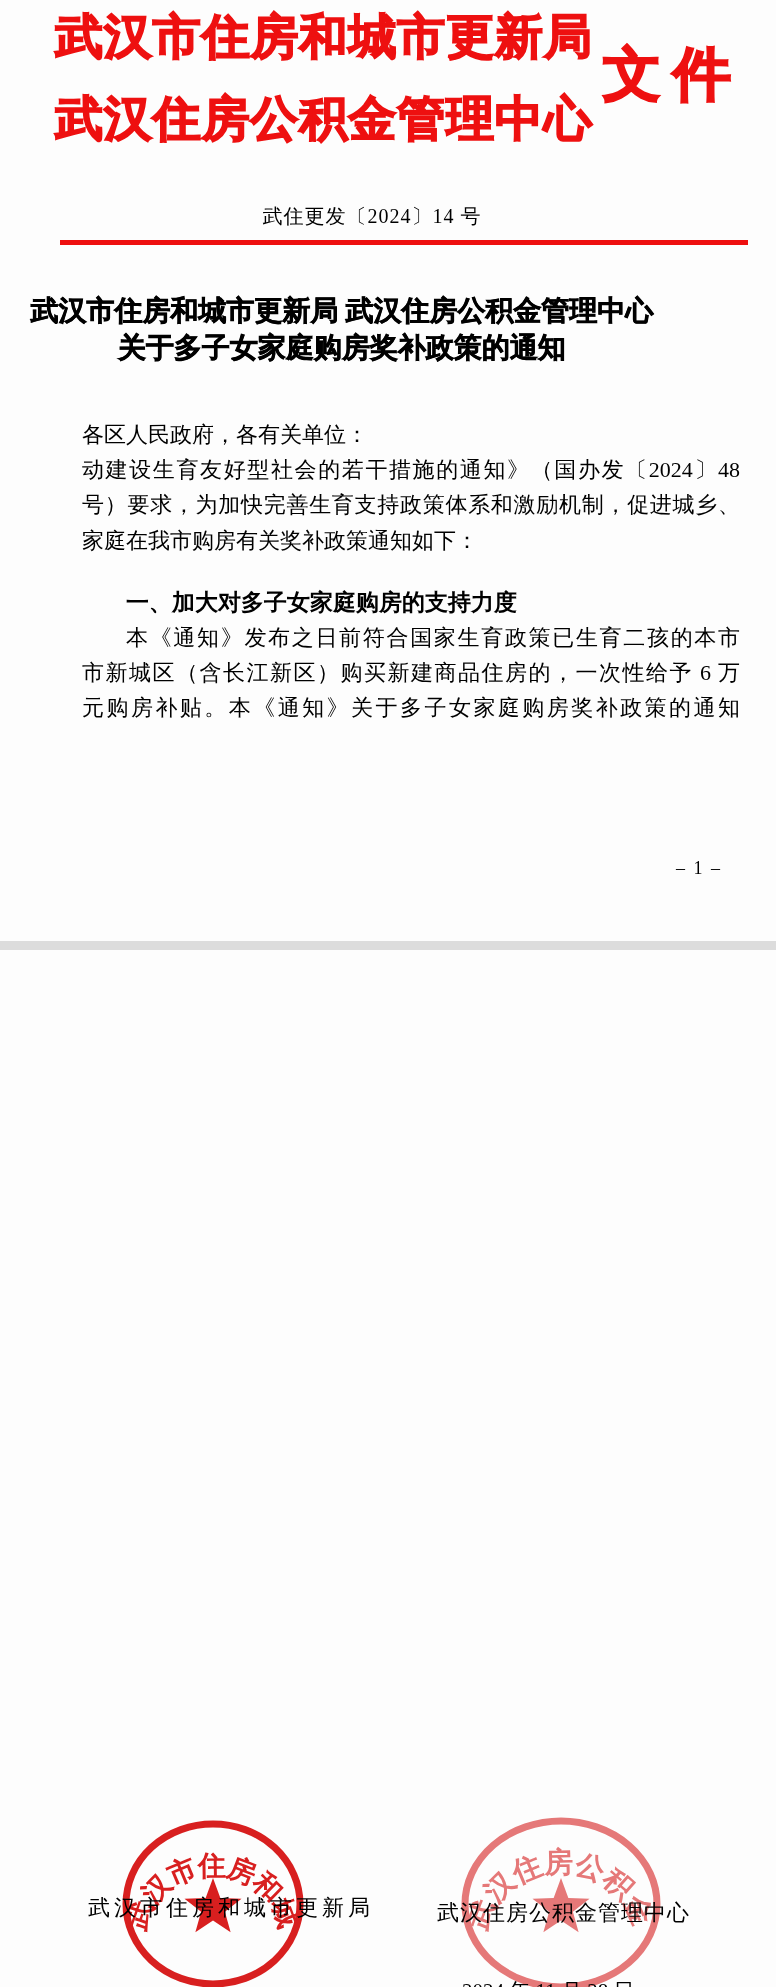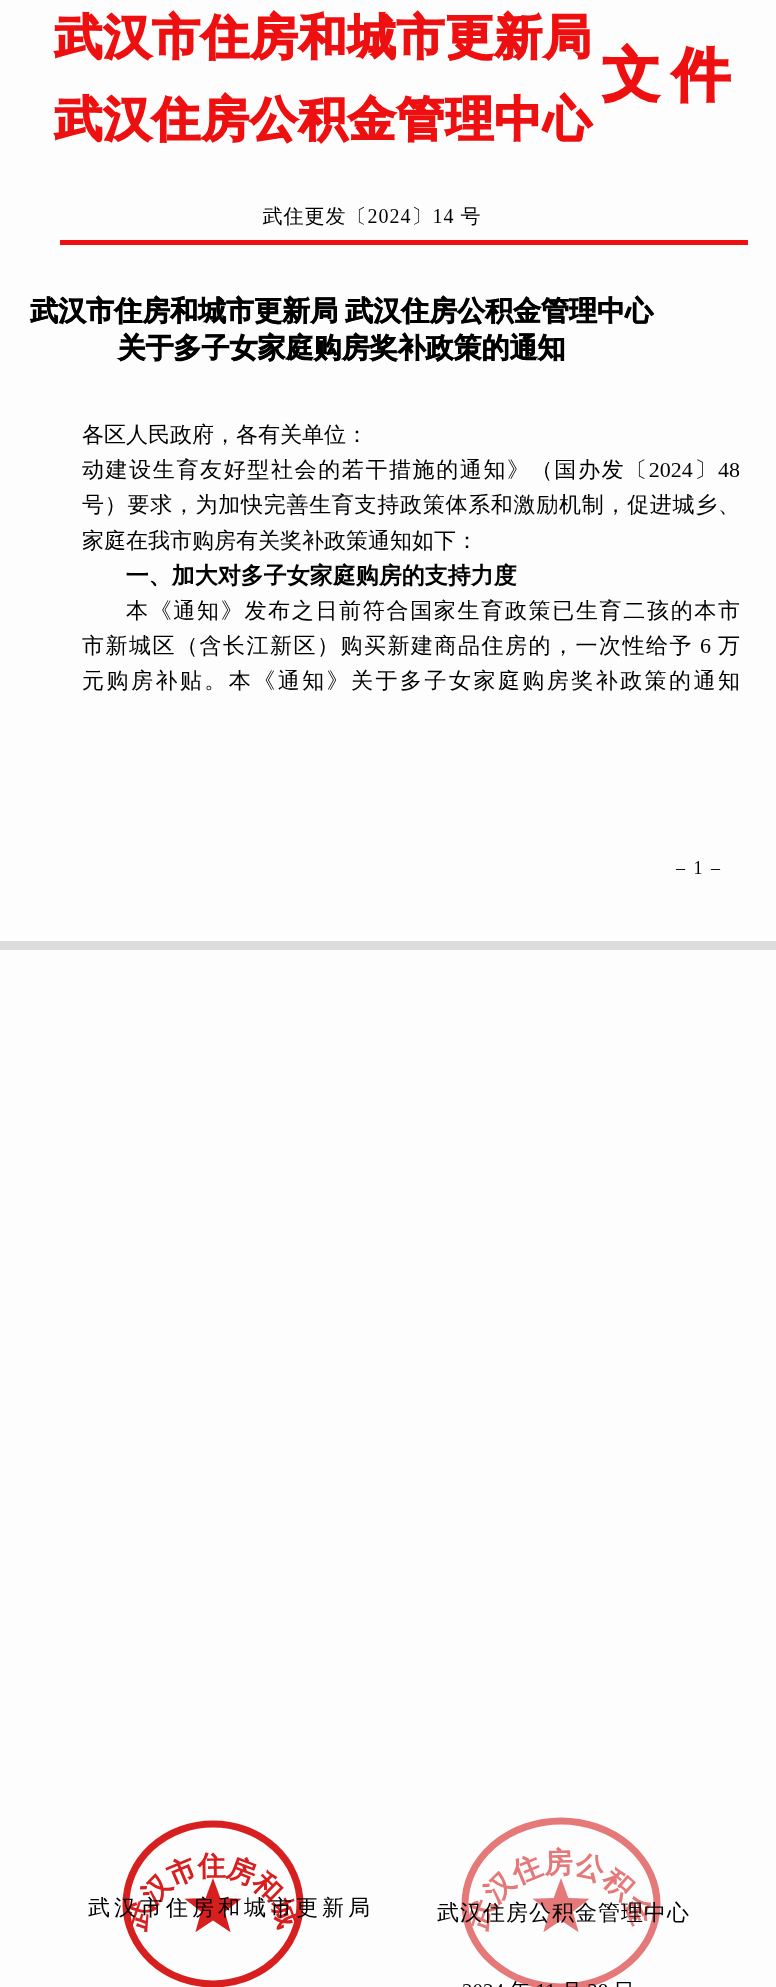--- a/index.html
+++ b/index.html
@@ -32,21 +32,21 @@
   
   .doc-title{position:absolute;left:0;top:292px;width:684px;text-align:center;
     font-weight:900;font-size:28px;line-height:37px;-webkit-text-stroke:0.6px #000;}
 
   
   .lines{position:absolute;left:82px;width:658px;font-size:22px;line-height:35.2px;}
   .p1-lines{top:417px;}
   .doc-line{min-height:35.2px;}
   .doc-line.just{text-align:justify;text-align-last:justify;}
   .doc-line.indent{text-indent:44px;}
-  .doc-line.heading{font-family:"Liberation Sans", sans-serif;font-weight:700;font-size:23px;}
+  .doc-line.heading{font-family:"Liberation Sans", sans-serif;font-weight:700;font-size:23px;margin-top:27px;}
 
   .page-number{position:absolute;right:54px;top:858px;font-size:18px;letter-spacing:2px;}
 
   
   .sig{position:absolute;font-size:22px;z-index:3;white-space:nowrap;}
   .sig-left{left:88px;top:1893px;letter-spacing:4px;}
   .sig-right{left:437px;top:1898px;letter-spacing:1px;}
   .sig-date{position:absolute;left:462px;top:1930px;font-size:21px;z-index:3;white-space:nowrap;margin-top:47px;}
 
   .seal{position:absolute;z-index:1;}

